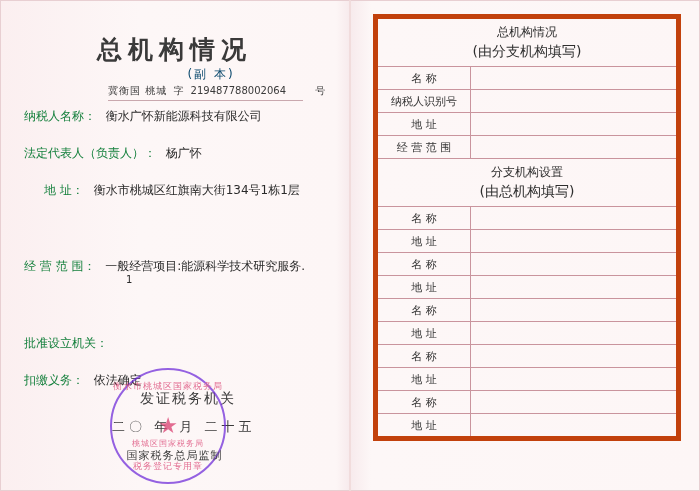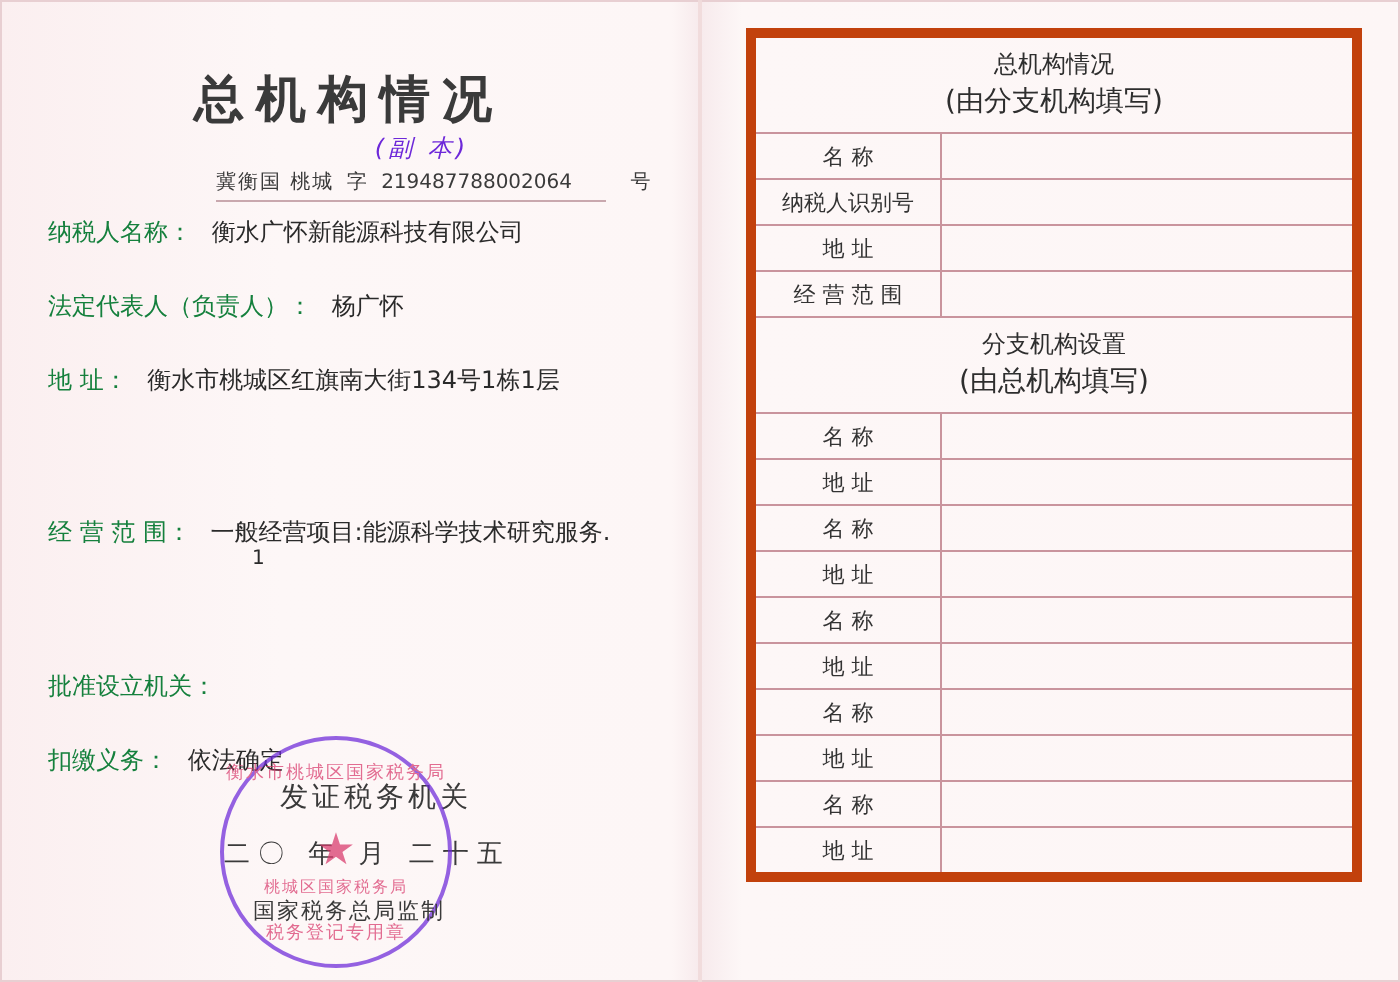--- a/index.html
+++ b/index.html
@@ -59,22 +59,21 @@
     color: #3a3a3a;
     font-weight: bold;
   }
   .doc-subtitle {
     position: absolute;
     left: 0; top: 66px;
     width: 422px;
     text-align: center;
     font-size: 12px;
     letter-spacing: 2px;
-    color: #6d28d9;
-    font-style: italic;
+    color: #0c4a6e;
   }
   .serial-row {
     position: absolute;
     left: 108px; top: 84px;
     width: 230px;
     height: 16px;
     font-size: 10px;
     color: #3a3a3a;
     white-space: nowrap;
   }
@@ -106,21 +105,21 @@
   }
   .field .value {
     display: inline-block;
     font-size: 12px;
     color: #2a2a2a;
     padding-left: 6px;
   }
 
   .f1 { top: 108px; }
   .f2 { top: 145px; }
-  .f3 { top: 182px; }
+  .f3 { top: 182px; margin-left: 20px; }
   .f4 { top: 222px; }
   .f5 { top: 258px; }
   .f6 { top: 335px; }
   .f7 { top: 372px; }
 
   .scope-line2 {
     position: absolute;
     left: 126px;
     top: 274px;
     font-size: 10px;

